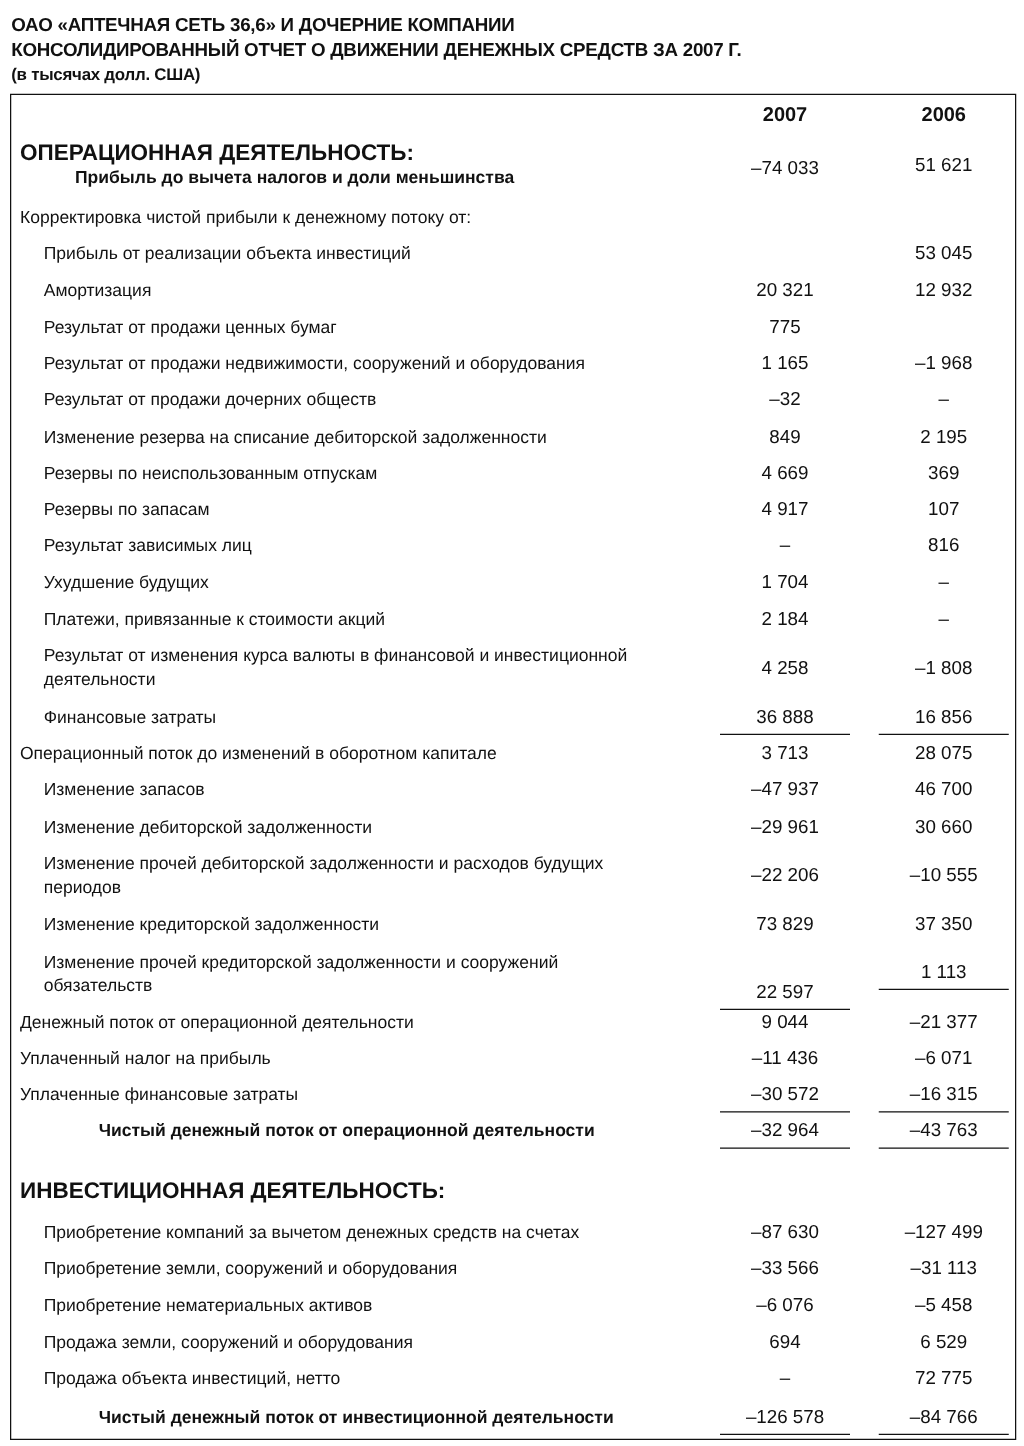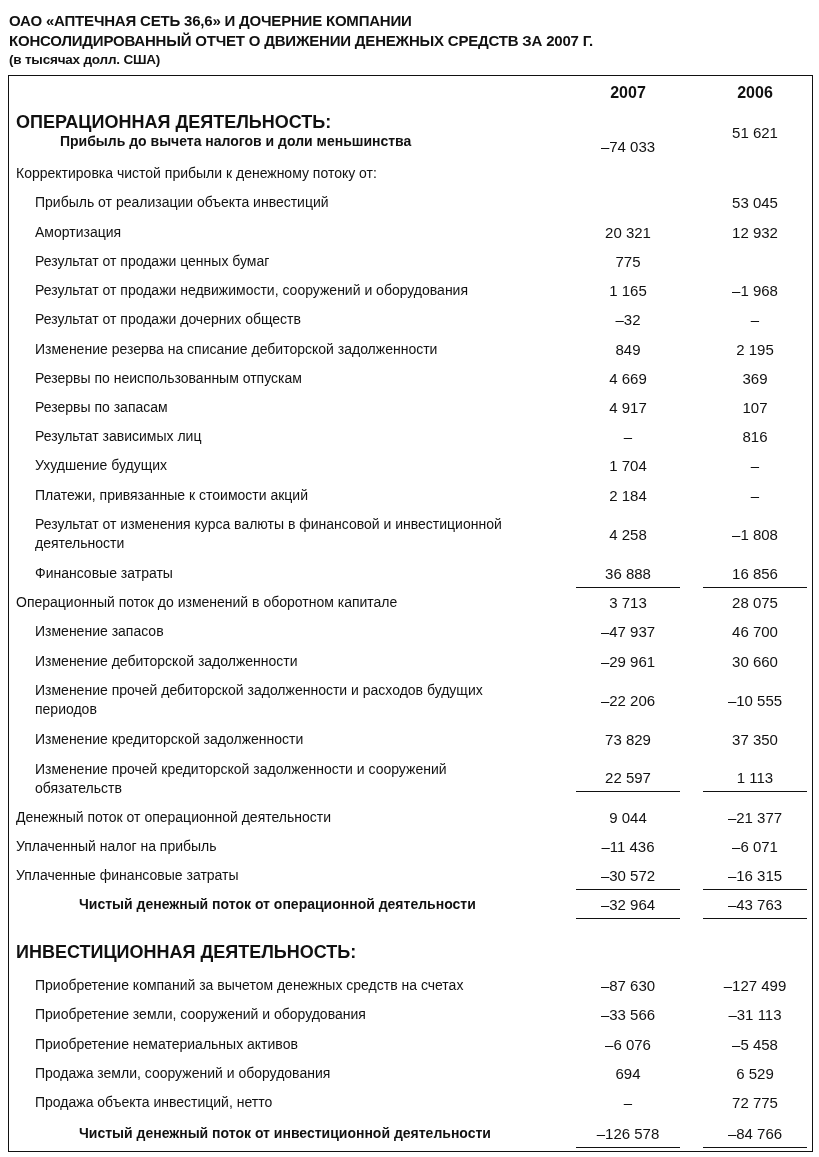--- a/index.html
+++ b/index.html
@@ -32,21 +32,21 @@
 <div class="frame">
 
   <div class="row" style="top:7px">
     <span class="val v1 yr">2007</span>
     <span class="val v2 yr">2006</span>
   </div>
 
   <div class="row" style="top:37px">
     <span class="lbl sec" style="top:0">ОПЕРАЦИОННАЯ ДЕЯТЕЛЬНОСТЬ:</span>
     <span class="lbl bold" style="top:19px">Прибыль до вычета налогов и доли меньшинства</span>
-    <span class="val v1" style="top:24px">–74 033</span>
+    <span class="val v1" style="top:12px">–74 033</span>
     <span class="val v2" style="top:10px">51 621</span>
   </div>
 
   <div class="row" style="top:88px">
     <span class="lbl">Корректировка чистой прибыли к денежному потоку от:</span>
   </div>
 
   <div class="row" style="top:117px">
     <span class="lbl ind">Прибыль от реализации объекта инвестиций</span>
     <span class="val v1"></span>
@@ -137,21 +137,21 @@
     <span class="val v2" style="top:10px">–10 555</span>
   </div>
   <div class="row" style="top:654px">
     <span class="lbl ind">Изменение кредиторской задолженности</span>
     <span class="val v1">73 829</span>
     <span class="val v2">37 350</span>
   </div>
   <div class="row" style="top:684px">
     <span class="lbl ind" style="top:0">Изменение прочей кредиторской задолженности и сооружений</span>
     <span class="lbl ind" style="top:19px">обязательств</span>
-    <span class="val v1 ul" style="top:8px">22 597</span>
+    <span class="val v1 ul" style="top:24px">22 597</span>
     <span class="val v2 ul" style="top:8px">1 113</span>
   </div>
 
   <div class="row" style="top:732px">
     <span class="lbl">Денежный поток от операционной деятельности</span>
     <span class="val v1">9 044</span>
     <span class="val v2">–21 377</span>
   </div>
   <div class="row" style="top:761px">
     <span class="lbl">Уплаченный налог на прибыль</span>

